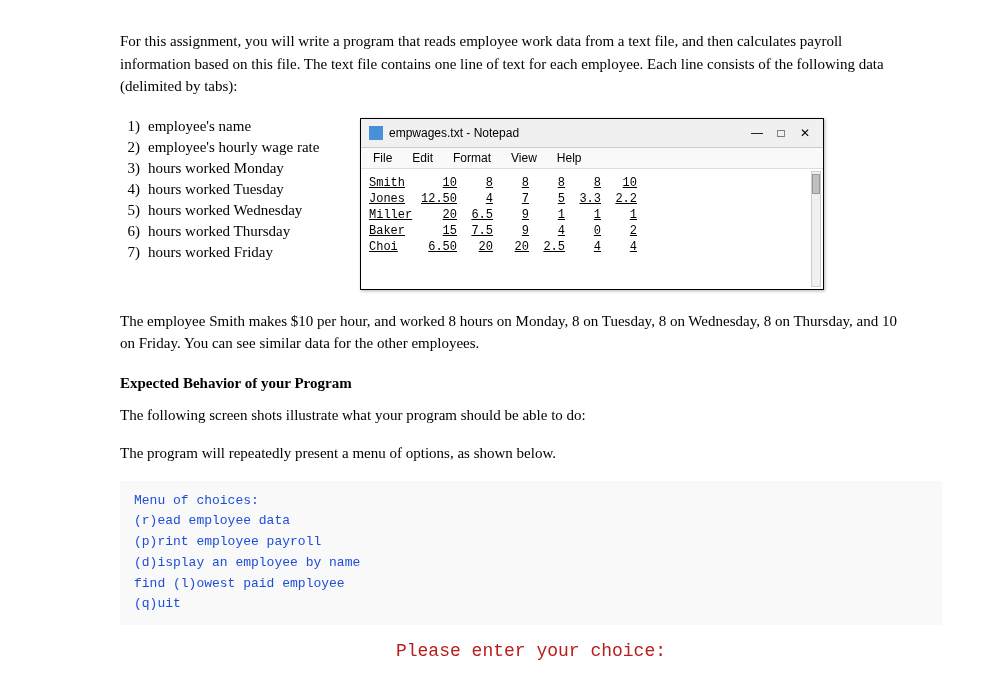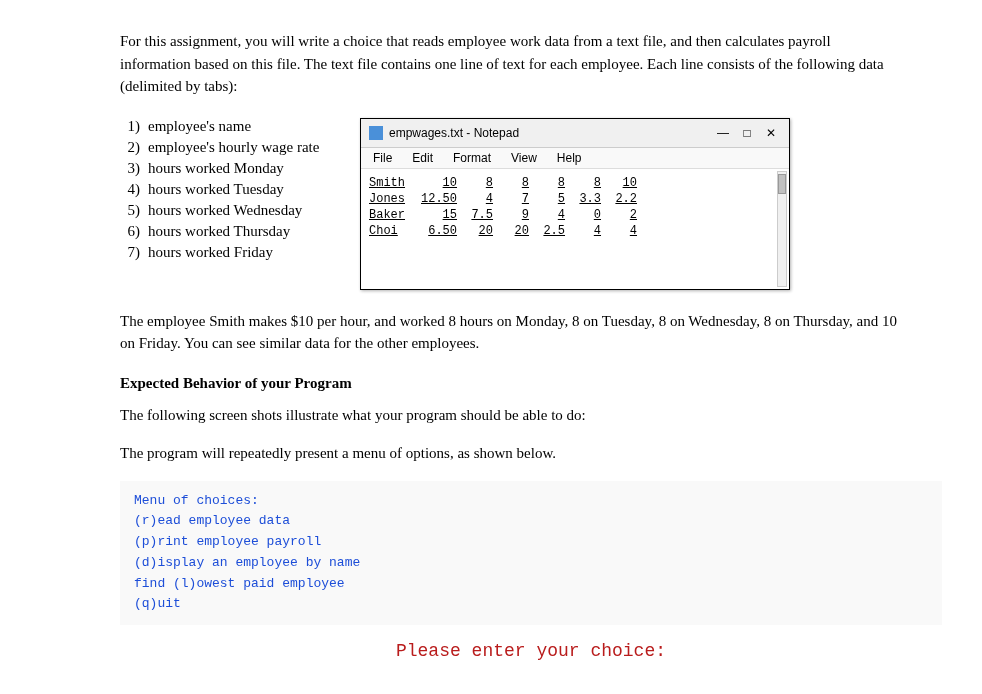--- a/index.html
+++ b/index.html
@@ -46,21 +46,21 @@
 
     .list-num {
       min-width: 20px;
       text-align: right;
     }
 
     
     .notepad-window {
       border: 1px solid #000;
       background: #fff;
-      width: 430px;
+      width: 464px;
       font-family: "Consolas", "Courier New", monospace;
       font-size: 12px;
       box-shadow: 1px 1px 3px rgba(0,0,0,0.3);
       flex-shrink: 0;
     }
 
     .notepad-titlebar {
       background: #f0f0f0;
       border-bottom: 1px solid #ccc;
       padding: 4px 8px;
@@ -186,21 +186,21 @@
       font-family: "Consolas", "Courier New", monospace;
       font-size: 18px;
       color: #b91c1c;
       margin-top: 4px;
       text-align: center;
     }
   </style>
 </head>
 <body>
 
-<p class="intro-text">For this assignment, you will write a choice that reads employee work data from a text file, and then calculates payroll information based on this file. The text file contains one line of text for each employee. Each line consists of the following data (delimited by tabs):</p>
+<p class="intro-text">For this assignment, you will write a program that reads employee work data from a text file, and then calculates payroll information based on this file. The text file contains one line of text for each employee. Each line consists of the following data (delimited by tabs):</p>
 
 <div class="content-area">
   <ol class="numbered-list">
     <li>
       <span class="list-num">1)</span>
       <span>employee's name</span>
     </li>
     <li>
       <span class="list-num">2)</span>
       <span>employee's hourly wage rate</span>
@@ -261,20 +261,29 @@
             <tr>
               <td style="min-width: 52px;">Jones</td>
               <td style="min-width: 36px; text-align: right; padding-right: 12px;">12.50</td>
               <td style="min-width: 36px; text-align: right; padding-right: 12px;">4</td>
               <td style="min-width: 36px; text-align: right; padding-right: 12px;">7</td>
               <td style="min-width: 36px; text-align: right; padding-right: 12px;">5</td>
               <td style="min-width: 36px; text-align: right; padding-right: 12px;">3.3</td>
               <td style="min-width: 36px; text-align: right; padding-right: 12px;">2.2</td>
             </tr>
             <tr>
+              <td style="min-width: 52px;">Miller</td>
+              <td style="min-width: 36px; text-align: right; padding-right: 12px;">20</td>
+              <td style="min-width: 36px; text-align: right; padding-right: 12px;">6.5</td>
+              <td style="min-width: 36px; text-align: right; padding-right: 12px;">9</td>
+              <td style="min-width: 36px; text-align: right; padding-right: 12px;">1</td>
+              <td style="min-width: 36px; text-align: right; padding-right: 12px;">1</td>
+              <td style="min-width: 36px; text-align: right; padding-right: 12px;">1</td>
+            </tr>
+            <tr>
               <td style="min-width: 52px;">Baker</td>
               <td style="min-width: 36px; text-align: right; padding-right: 12px;">15</td>
               <td style="min-width: 36px; text-align: right; padding-right: 12px;">7.5</td>
               <td style="min-width: 36px; text-align: right; padding-right: 12px;">9</td>
               <td style="min-width: 36px; text-align: right; padding-right: 12px;">4</td>
               <td style="min-width: 36px; text-align: right; padding-right: 12px;">0</td>
               <td style="min-width: 36px; text-align: right; padding-right: 12px;">2</td>
             </tr>
             <tr>
               <td style="min-width: 52px;">Choi</td>

